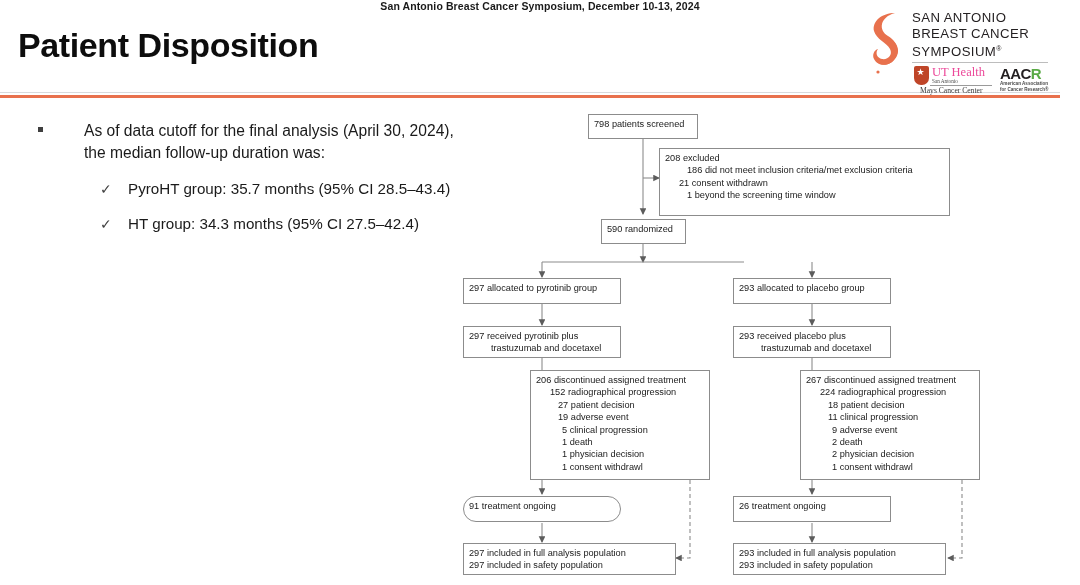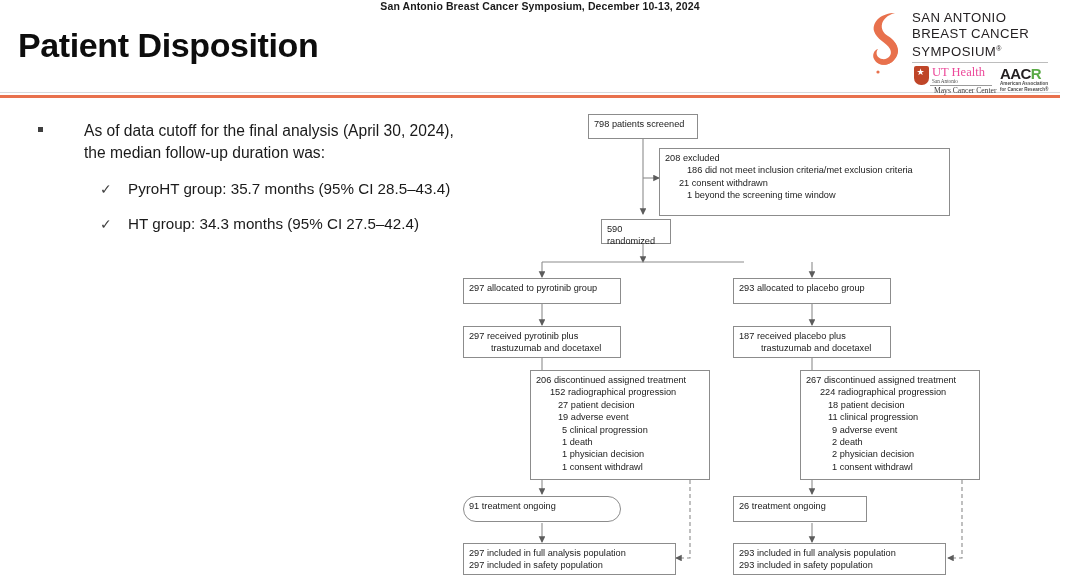--- a/index.html
+++ b/index.html
@@ -145,21 +145,21 @@
   #ut-rule2 {
     position: absolute;
     left: 16px;
     top: 20px;
     width: 62px;
     height: 1px;
     background: #9a9a9a;
   }
   #ut-sub2 {
     position: absolute;
-    left: 20px;
+    left: 6px;
     top: 21px;
     font-family: "Liberation Serif", serif;
     font-size: 7.6px;
     color: #3a3a3a;
     white-space: nowrap;
   }
 
   #aacr-logo {
     position: absolute;
     left: 132px;
@@ -355,21 +355,21 @@
     <span>798 patients screened</span>
   </div>
 
   <div class="fbox" style="left:659px; top:148px; width:291px; height:68px;">
     <span>208 excluded</span>
     <span class="ind2">186 did not meet inclusion criteria/met exclusion criteria</span>
     <span class="ind1">21 consent withdrawn</span>
     <span class="ind2">1 beyond the screening time window</span>
   </div>
 
-  <div class="fbox" style="left:601px; top:219px; width:70px; height:25px;">
+  <div class="fbox" style="left:601px; top:219px; width:85px; height:25px;">
     <span>590 randomized</span>
   </div>
 
   <div class="fbox" style="left:463px; top:278px; width:158px; height:26px;">
     <span>297 allocated to pyrotinib group</span>
   </div>
 
   <div class="fbox" style="left:463px; top:326px; width:158px; height:32px;">
     <span>297 received pyrotinib plus</span>
     <span class="c2">trastuzumab and docetaxel</span>
@@ -393,36 +393,36 @@
   <div class="fbox" style="left:463px; top:543px; width:213px; height:32px;">
     <span>297 included in full analysis population</span>
     <span style="display:block;">297 included in safety population</span>
   </div>
 
   <div class="fbox" style="left:733px; top:278px; width:158px; height:26px;">
     <span>293 allocated to placebo group</span>
   </div>
 
   <div class="fbox" style="left:733px; top:326px; width:158px; height:32px;">
-    <span>187 received placebo plus</span>
+    <span>293 received placebo plus</span>
     <span class="c2">trastuzumab and docetaxel</span>
   </div>
 
   <div class="fbox" style="left:800px; top:370px; width:180px; height:110px;">
     <span>267 discontinued assigned treatment</span>
     <span class="ind1">224 radiographical progression</span>
     <span class="ind2">18 patient decision</span>
     <span class="ind2">11 clinical progression</span>
     <span class="ind3">9 adverse event</span>
     <span class="ind3">2 death</span>
     <span class="ind3">2 physician decision</span>
     <span class="ind3">1 consent withdrawl</span>
   </div>
 
-  <div class="fbox" style="left:733px; top:496px; width:134px; height:26px;">
+  <div class="fbox" style="left:733px; top:496px; width:158px; height:26px;">
     <span>26 treatment ongoing</span>
   </div>
 
   <div class="fbox" style="left:733px; top:543px; width:213px; height:32px;">
     <span>293 included in full analysis population</span>
     <span style="display:block;">293 included in safety population</span>
   </div>
 
 </div>
 

